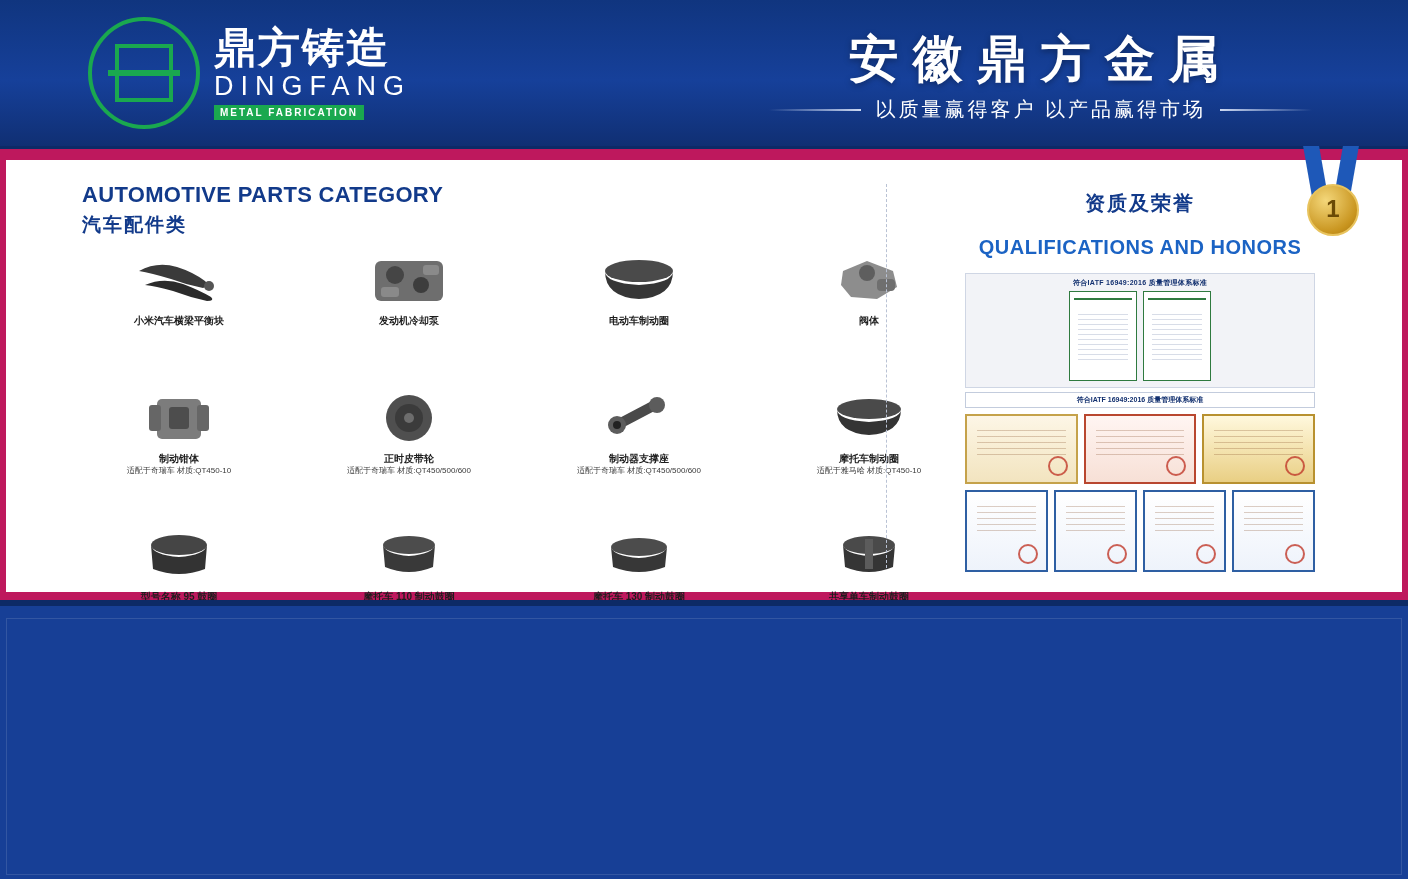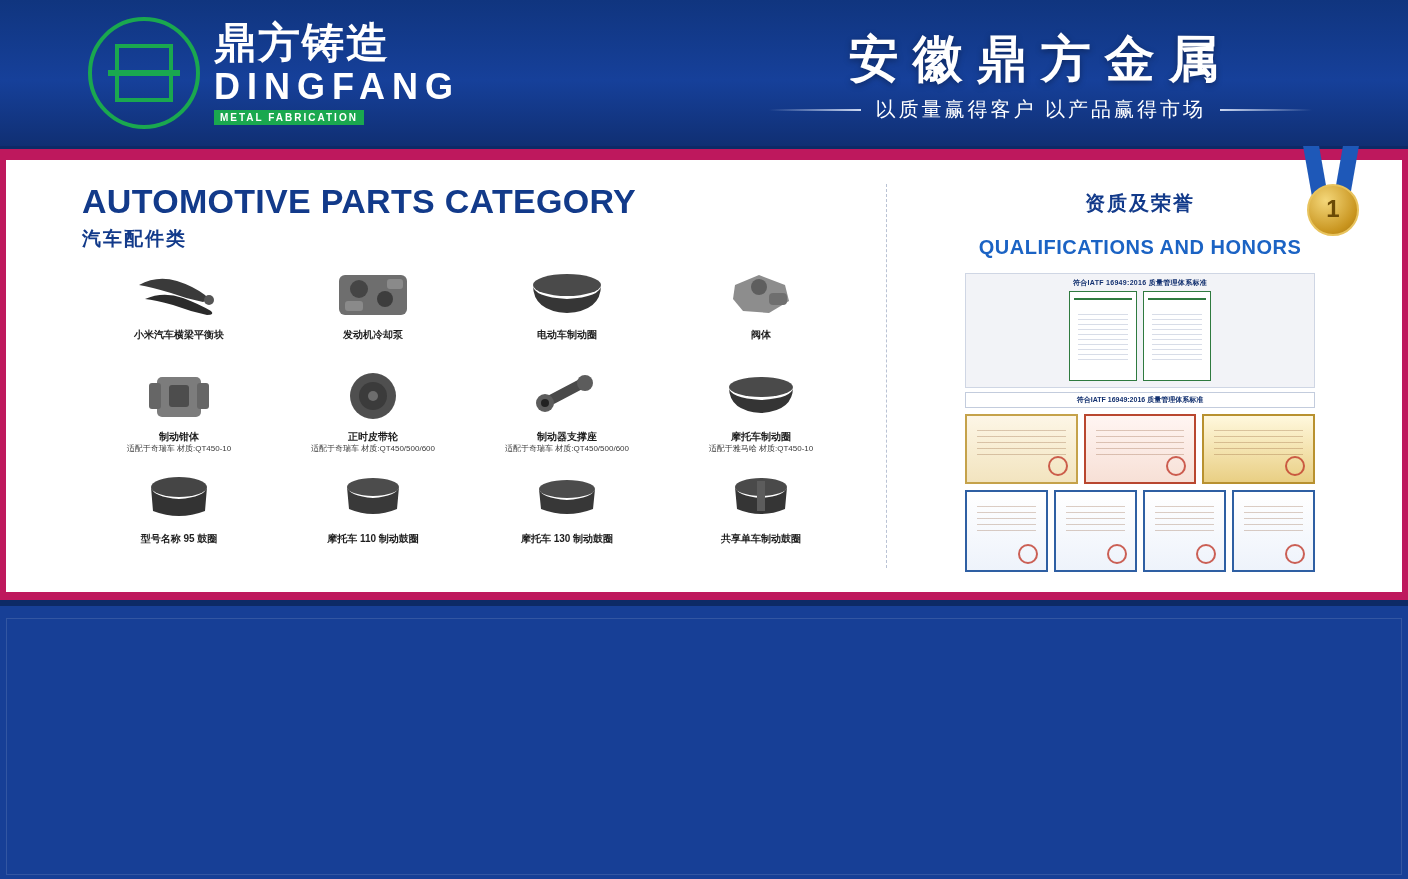--- a/index.html
+++ b/index.html
@@ -65,22 +65,22 @@
     color: #ffffff;
   }
   .logo-cn {
     font-size: 42px;
     font-weight: bold;
     letter-spacing: 2px;
     line-height: 1.05;
     white-space: nowrap;
   }
   .logo-en {
-    font-size: 36px;
-    font-weight: bold;
+    font-size: 27px;
+    font-weight: normal;
     letter-spacing: 7px;
     line-height: 1.1;
     margin-top: 2px;
   }
   .logo-sub {
     display: inline-block;
     margin-top: 3px;
     background: #1aa84f;
     color: #ffffff;
     font-size: 10px;
@@ -137,39 +137,40 @@
     display: flex;
   }
   .left-pane {
     width: 872px;
     position: relative;
     padding: 22px 0 0 76px;
     box-sizing: border-box;
   }
   .sec-title-en {
     color: #123a8a;
-    font-size: 34px;
+    font-size: 22px;
     font-weight: bold;
     letter-spacing: .3px;
     line-height: 1.15;
   }
   .sec-title-cn {
     color: #123a8a;
     font-size: 19px;
     font-weight: bold;
     letter-spacing: 2px;
     margin-top: 5px;
   }
   .grid {
     margin-top: 14px;
     display: grid;
     grid-template-columns: repeat(4, 194px);
     grid-auto-rows: 102px;
     column-gap: 0px;
     row-gap: 0px;
+    gap: 36px;
   }
   .cell {
     position: relative;
     text-align: center;
   }
   .thumb {
     height: 58px;
     display: flex;
     align-items: center;
     justify-content: center;

